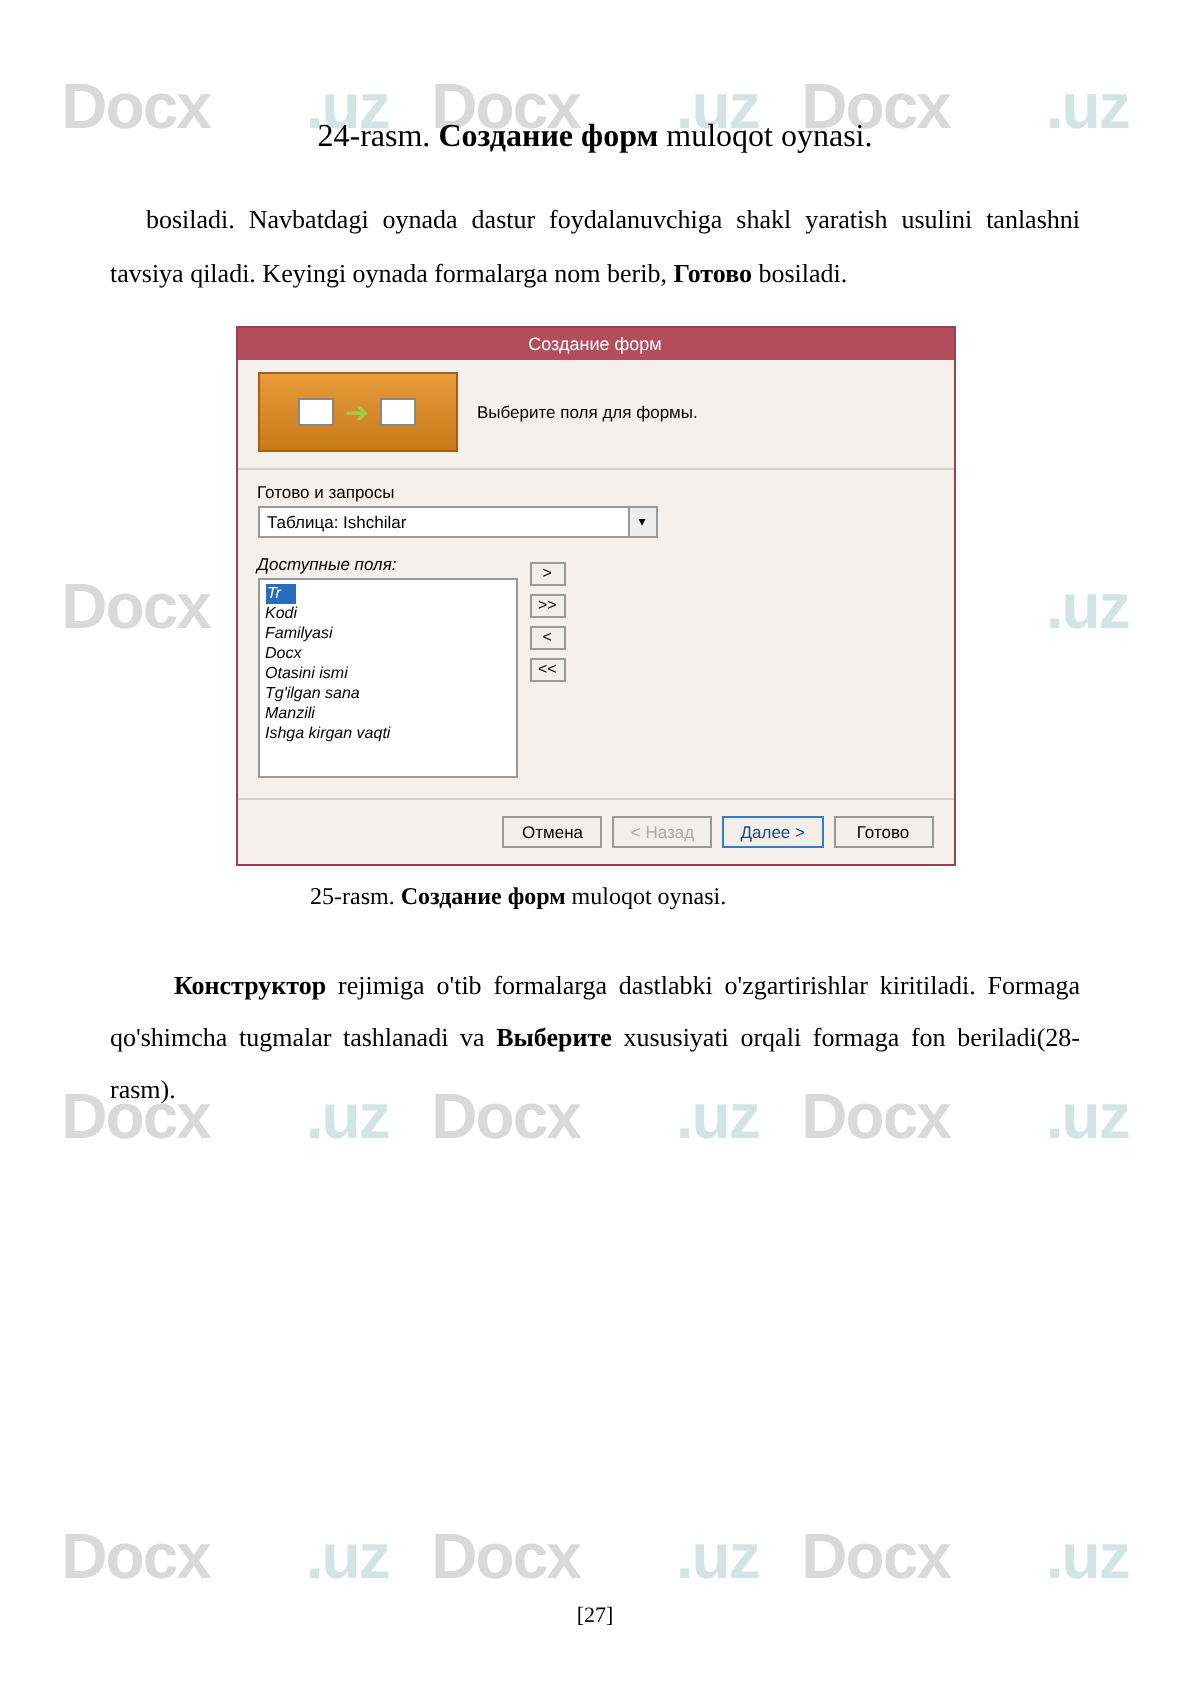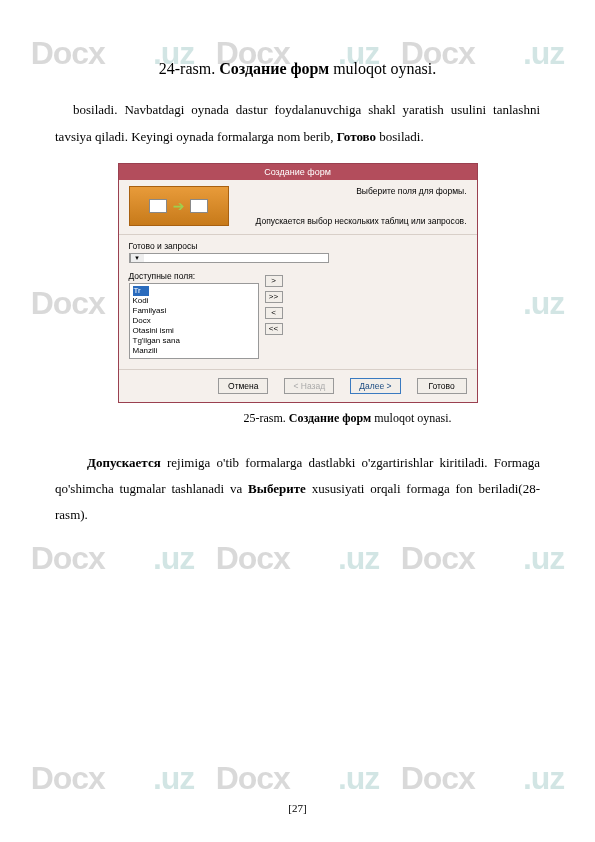--- a/index.html
+++ b/index.html
@@ -121,21 +121,20 @@
       font-size: 14px;
     }
 
     .dialog-top-text {
       padding-left: 10px;
       flex: 1;
       display: flex;
       flex-direction: column;
       justify-content: center;
       gap: 20px;
-      text-align: right;
     }
 
     .dialog-body {
       padding: 6px 10px 10px 10px;
     }
 
     .field-label {
       font-size: 8.5px;
       margin-bottom: 2px;
     }
@@ -159,34 +158,35 @@
       background: #eee;
       display: flex;
       align-items: center;
       justify-content: center;
       font-size: 7px;
     }
 
     .cols-row {
       display: flex;
       gap: 6px;
+      font-style: italic;
     }
 
     .col-left {
       width: 130px;
     }
 
     .col-right {
       flex: 1;
     }
 
     .listbox {
       border: 1px solid #999;
       background: #fff;
-      height: 76px;
+      height: 100px;
       padding: 2px 3px;
       font-size: 8px;
       line-height: 1.25;
       overflow: hidden;
     }
 
     .listbox .selected {
       background: #2a6bbd;
       color: #fff;
       display: inline-block;
@@ -210,21 +210,21 @@
       display: flex;
       align-items: center;
       justify-content: center;
     }
 
     .dialog-footer {
       border-top: 1px solid #d8cfc8;
       padding: 8px 10px;
       display: flex;
       justify-content: flex-end;
-      gap: 16px;
+      gap: 5px;
     }
 
     .dlg-btn {
       border: 1px solid #999;
       background: #f2eee9;
       padding: 2px 8px;
       font-size: 8.5px;
       min-width: 50px;
       text-align: center;
     }
@@ -232,21 +232,21 @@
     .dlg-btn.highlight {
       border: 1px solid #3a7ac0;
       color: #1a4a80;
     }
 
     .dlg-btn.disabled {
       color: #aaa;
     }
 
     .caption-25 {
-      text-align: center;
+      text-align: left;
       font-size: 12px;
       margin-left: 100px;
       margin-bottom: 24px;
     }
 
     .para-2 {
       font-size: 13px;
       line-height: 2.0;
       text-align: justify;
       text-indent: 32px;
@@ -301,27 +301,27 @@
       <div class="dialog-title">Создание форм</div>
 
       <div class="dialog-top">
         <div class="wizard-graphic">
           <div class="box"></div>
           <span class="arrow">➔</span>
           <div class="box"></div>
         </div>
         <div class="dialog-top-text">
           <div>Выберите поля для формы.</div>
-          <div>Допускается выбор нескольких таблиц или запросов.</div>
         </div>
       </div>
 
       <div class="dialog-body">
         <div class="field-label">Готово и запросы</div>
         <div class="combo">
+          <div class="combo-text">Таблица: Ishchilar</div>
           <div class="combo-btn">▾</div>
         </div>
 
         <div class="cols-row">
           <div class="col-left">
             <div class="field-label">Доступные поля:</div>
             <div class="listbox">
               <div class="selected">Tr</div>
               <div>Kodi</div>
               <div>Familyasi</div>
@@ -350,18 +350,18 @@
         <div class="dlg-btn">Готово</div>
       </div>
     </div>
   </div>
 
   <p class="caption-25">
     <span>25-rasm. </span><b>Создание форм</b><span> muloqot oynasi.</span>
   </p>
 
   <p class="para-2">
-    <b>Допускается</b><span>  rejimiga  o'tib  formalarga  dastlabki  o'zgartirishlar  kiritiladi. Formaga  qo'shimcha  tugmalar  tashlanadi  va  </span><b>Выберите</b><span>  xususiyati  orqali  formaga fon beriladi(28-rasm).</span>
+    <b>Конструктор</b><span>  rejimiga  o'tib  formalarga  dastlabki  o'zgartirishlar  kiritiladi. Formaga  qo'shimcha  tugmalar  tashlanadi  va  </span><b>Выберите</b><span>  xususiyati  orqali  formaga fon beriladi(28-rasm).</span>
   </p>
 
 </div>
 
 <div class="page-num">[27]</div>
 
 </body></html>

